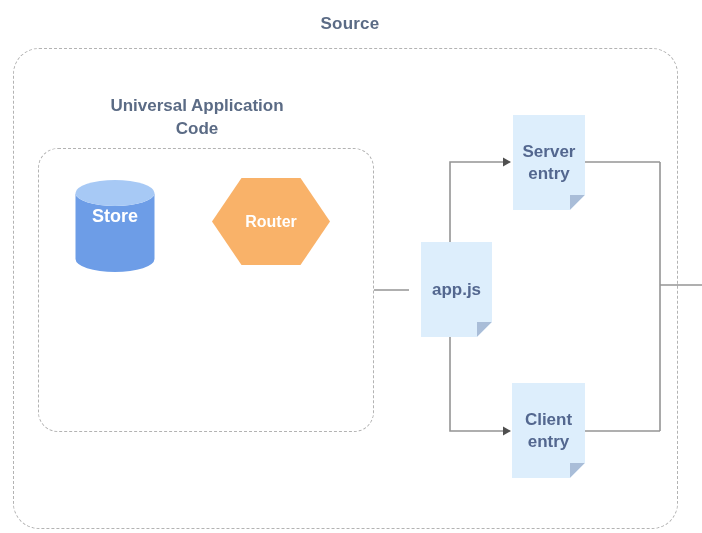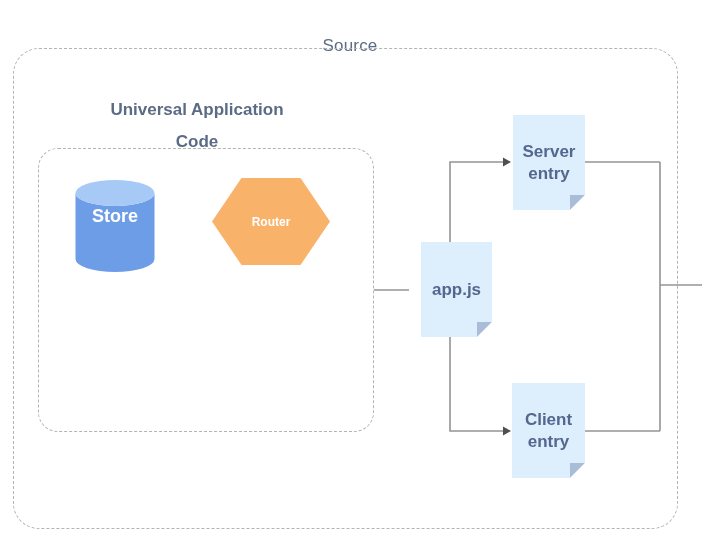--- a/index.html
+++ b/index.html
@@ -8,33 +8,33 @@
     --label-text:#5b6b85; --file-text:#53678f; --shape-text:#ffffff;
     --line:#949494; --arrow:#4f4f4f; --dashed-border:#b3b3b3;
   }
   *{margin:0;padding:0;box-sizing:border-box;}
   html,body{background:#ffffff;}
   body{font-family:"Liberation Sans", sans-serif;}
   .canvas{position:relative;width:702px;height:533px;background:#ffffff;overflow:hidden;}
 
   .diagram-title{
     position:absolute;left:250px;top:14px;width:200px;text-align:center;
-    font-size:17px;font-weight:normal;color:var(--label-text);letter-spacing:.2px;margin-top:22px;
+    font-size:17px;font-weight:bold;color:var(--label-text);letter-spacing:.2px;
   }
   .outer-box{
     position:absolute;left:13px;top:48px;width:665px;height:481px;
     border:1.5px dashed var(--dashed-border);border-radius:26px;
   }
   .inner-box{
     position:absolute;left:38px;top:148px;width:336px;height:284px;
     border:1.5px dashed var(--dashed-border);border-radius:20px;
   }
   .group-label{
     position:absolute;left:97px;top:94px;width:200px;text-align:center;
-    font-size:17px;font-weight:bold;line-height:32px;color:var(--label-text);
+    font-size:17px;font-weight:bold;line-height:23px;color:var(--label-text);
   }
 
   .connectors{position:absolute;left:0;top:0;}
   .connectors path{stroke:var(--line);stroke-width:1.6;fill:none;}
   .connectors polygon{fill:var(--arrow);stroke:none;}
 
   .shape-label{
     color:var(--shape-text);font-weight:bold;text-align:center;
   }
 
@@ -47,21 +47,21 @@
   .cyl-body{fill:var(--store-body);}
   .cyl-top{fill:var(--store-top);}
 
   
   .router{
     position:absolute;left:212px;top:178px;width:118px;height:87px;
     background:var(--router);
     clip-path:polygon(25% 0%,75% 0%,100% 50%,75% 100%,25% 100%,0% 50%);
     display:flex;align-items:center;justify-content:center;
   }
-  .router .shape-label{font-size:12px;text-align:center;}
+  .router .shape-label{font-size:16px;text-align:center;}
 
   
   .components{position:absolute;left:124px;top:289px;width:148px;height:124px;}
   .sheet{
     position:absolute;width:124px;height:88px;background:var(--components);
     border:2px solid #ffffff;
   }
   .sheet.back{left:22px;top:2px;}
   .sheet.mid{left:11px;top:13px;}
   .sheet-front{position:absolute;left:0;top:24px;}

